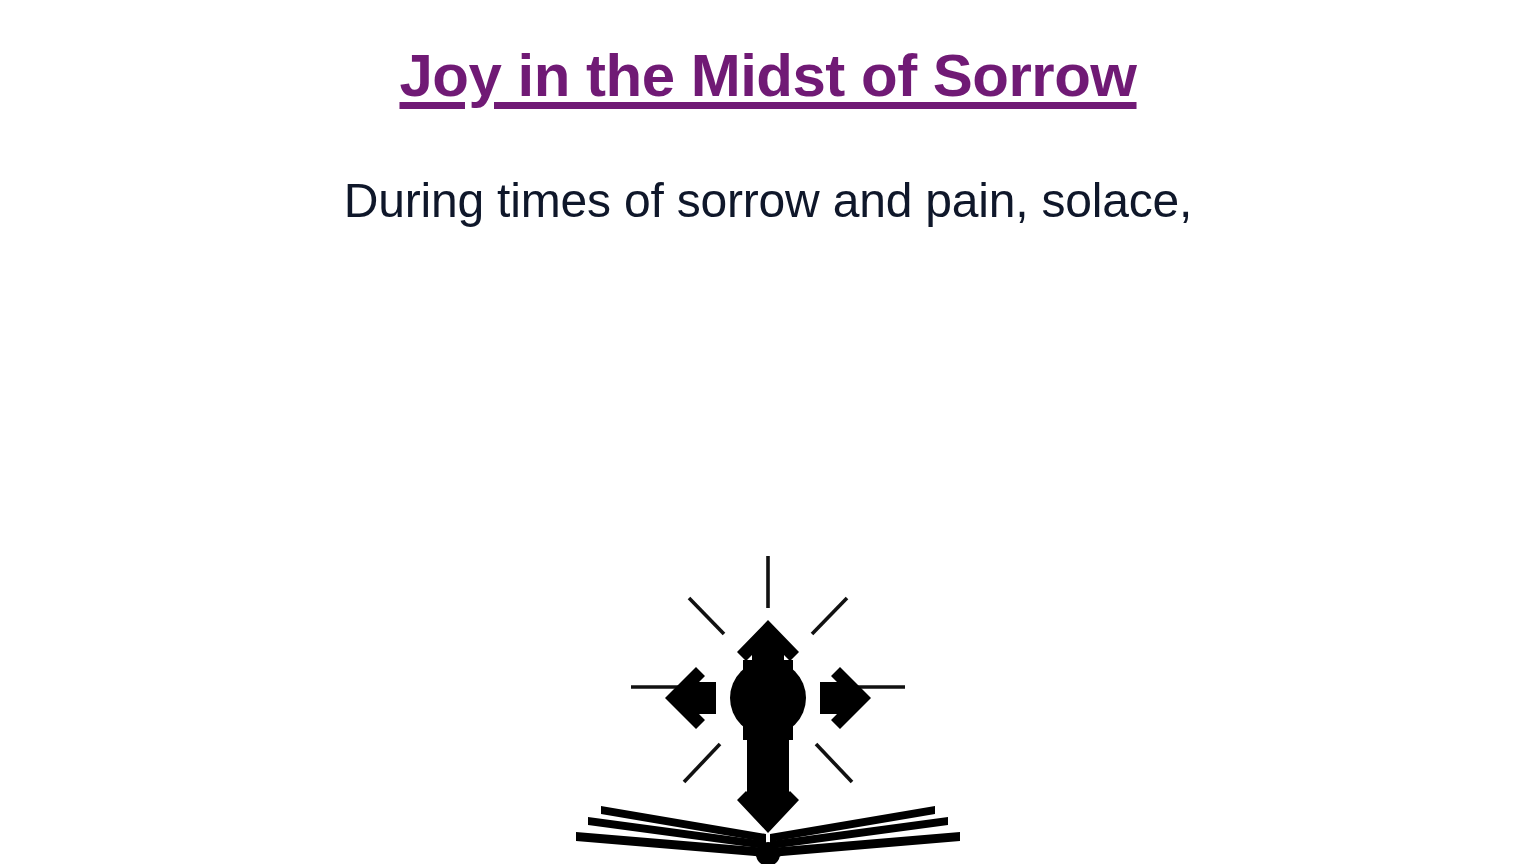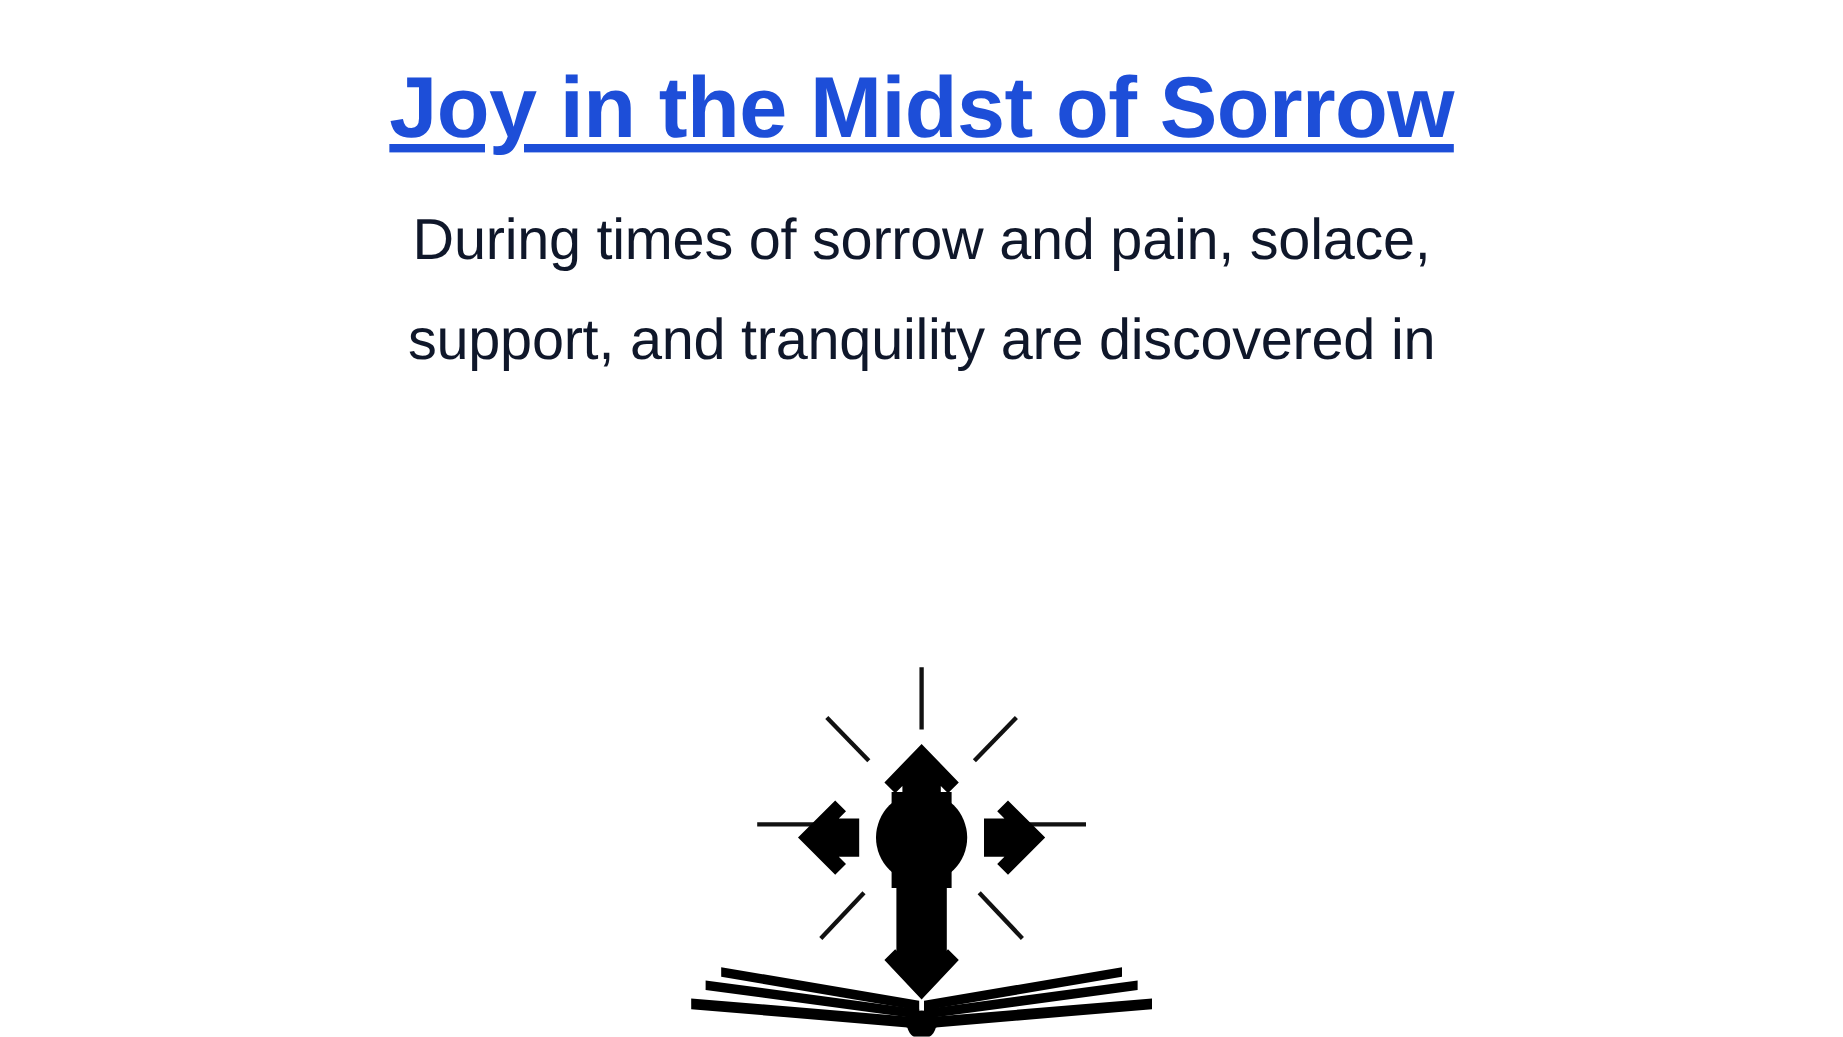--- a/index.html
+++ b/index.html
@@ -26,23 +26,23 @@
   .title-wrap {
     position: absolute;
     top: 2px;
     left: 0;
     width: 1536px;
     text-align: center;
   }
   .slide-title {
     display: inline-block;
     font-family: "Liberation Sans", sans-serif;
-    font-size: 72px;
+    font-size: 60px;
     font-weight: 700;
-    color: #1d4ed8;
+    color: #701a75;
     letter-spacing: -0.5px;
     line-height: 1.12;
     text-decoration: underline;
     text-decoration-thickness: 7px;
     text-underline-offset: 6px;
     white-space: nowrap;
   }
 
   
   .body-wrap {
@@ -79,21 +79,20 @@
 <body>
 
 <div class="slide">
 
   <div class="title-wrap">
     <h1 class="slide-title">Joy in the Midst of Sorrow</h1>
   </div>
 
   <div class="body-wrap">
     <div class="body-line">During times of sorrow and pain, solace,</div>
-    <div class="body-line">support, and tranquility are discovered in</div>
   </div>
 
   <div class="icon-wrap">
     <svg class="cross-book-icon" width="460" height="316" viewBox="0 0 460 316" xmlns="http://www.w3.org/2000/svg">
 
       <g stroke="#111111" stroke-width="3.6" stroke-linecap="butt" fill="none">
         <line x1="230" y1="8" x2="230" y2="60"></line>
         <line x1="151" y1="50" x2="186" y2="86"></line>
         <line x1="309" y1="50" x2="274" y2="86"></line>
         <line x1="93" y1="139" x2="147" y2="139"></line>

